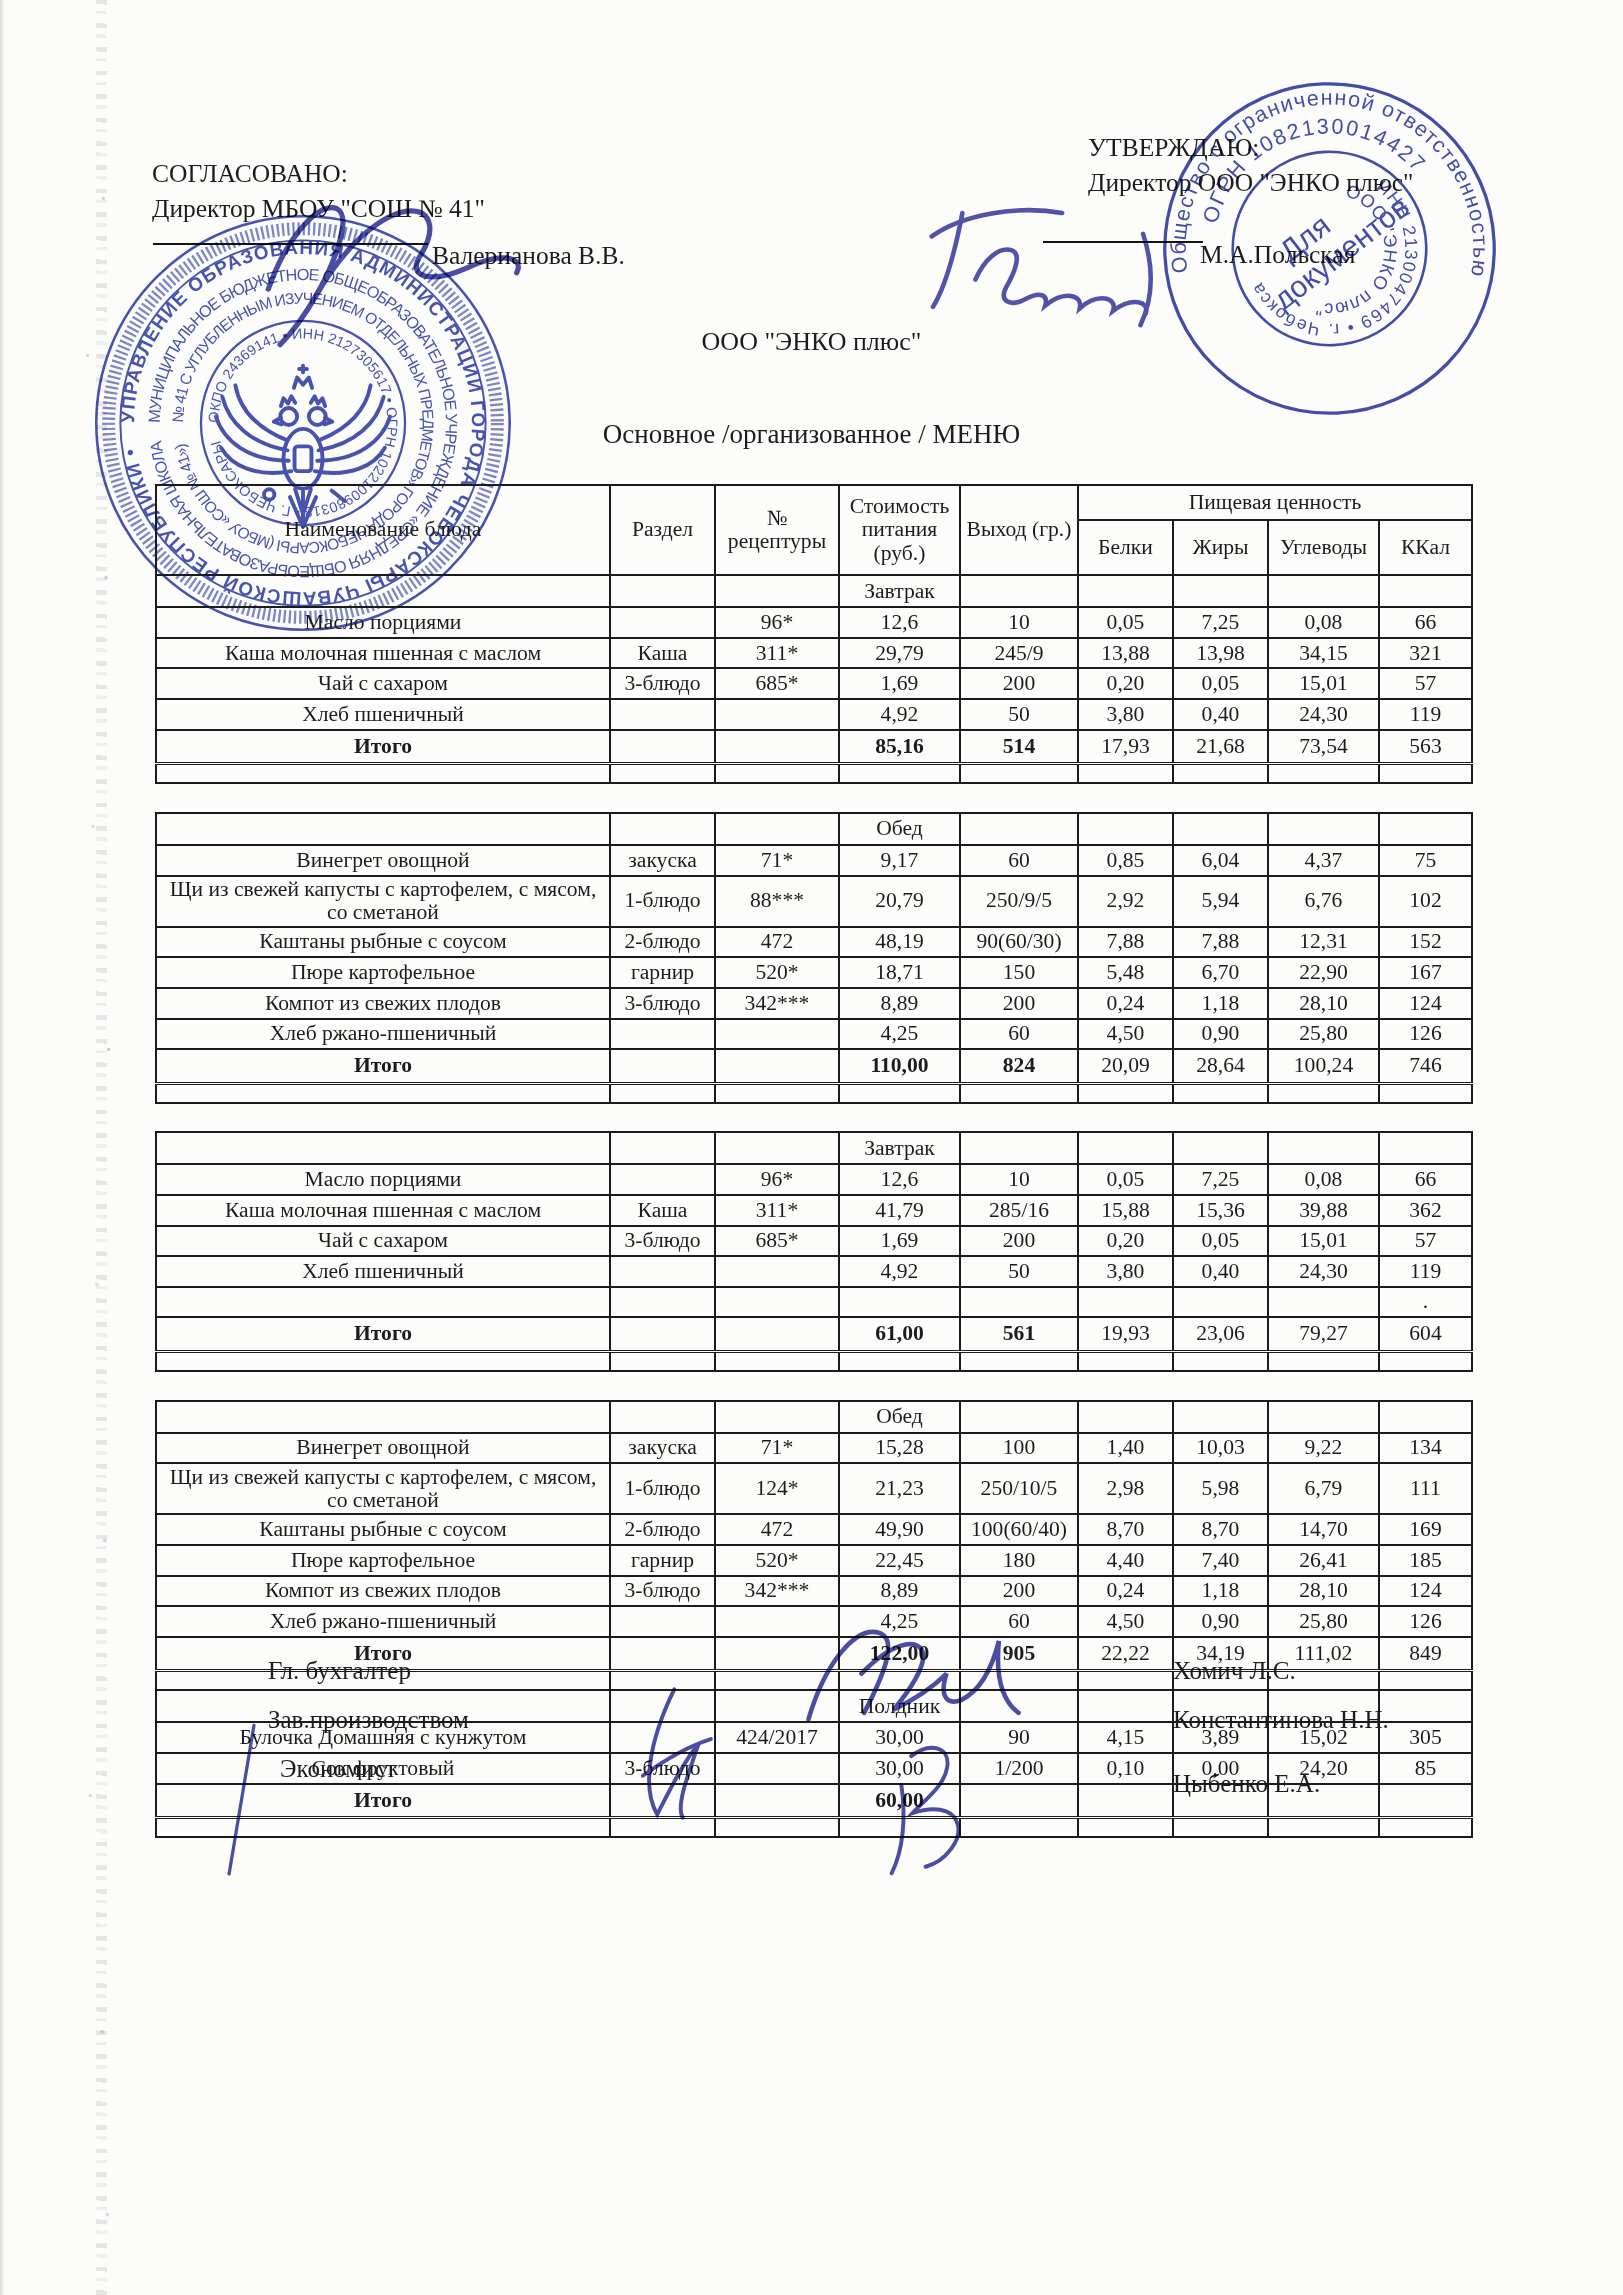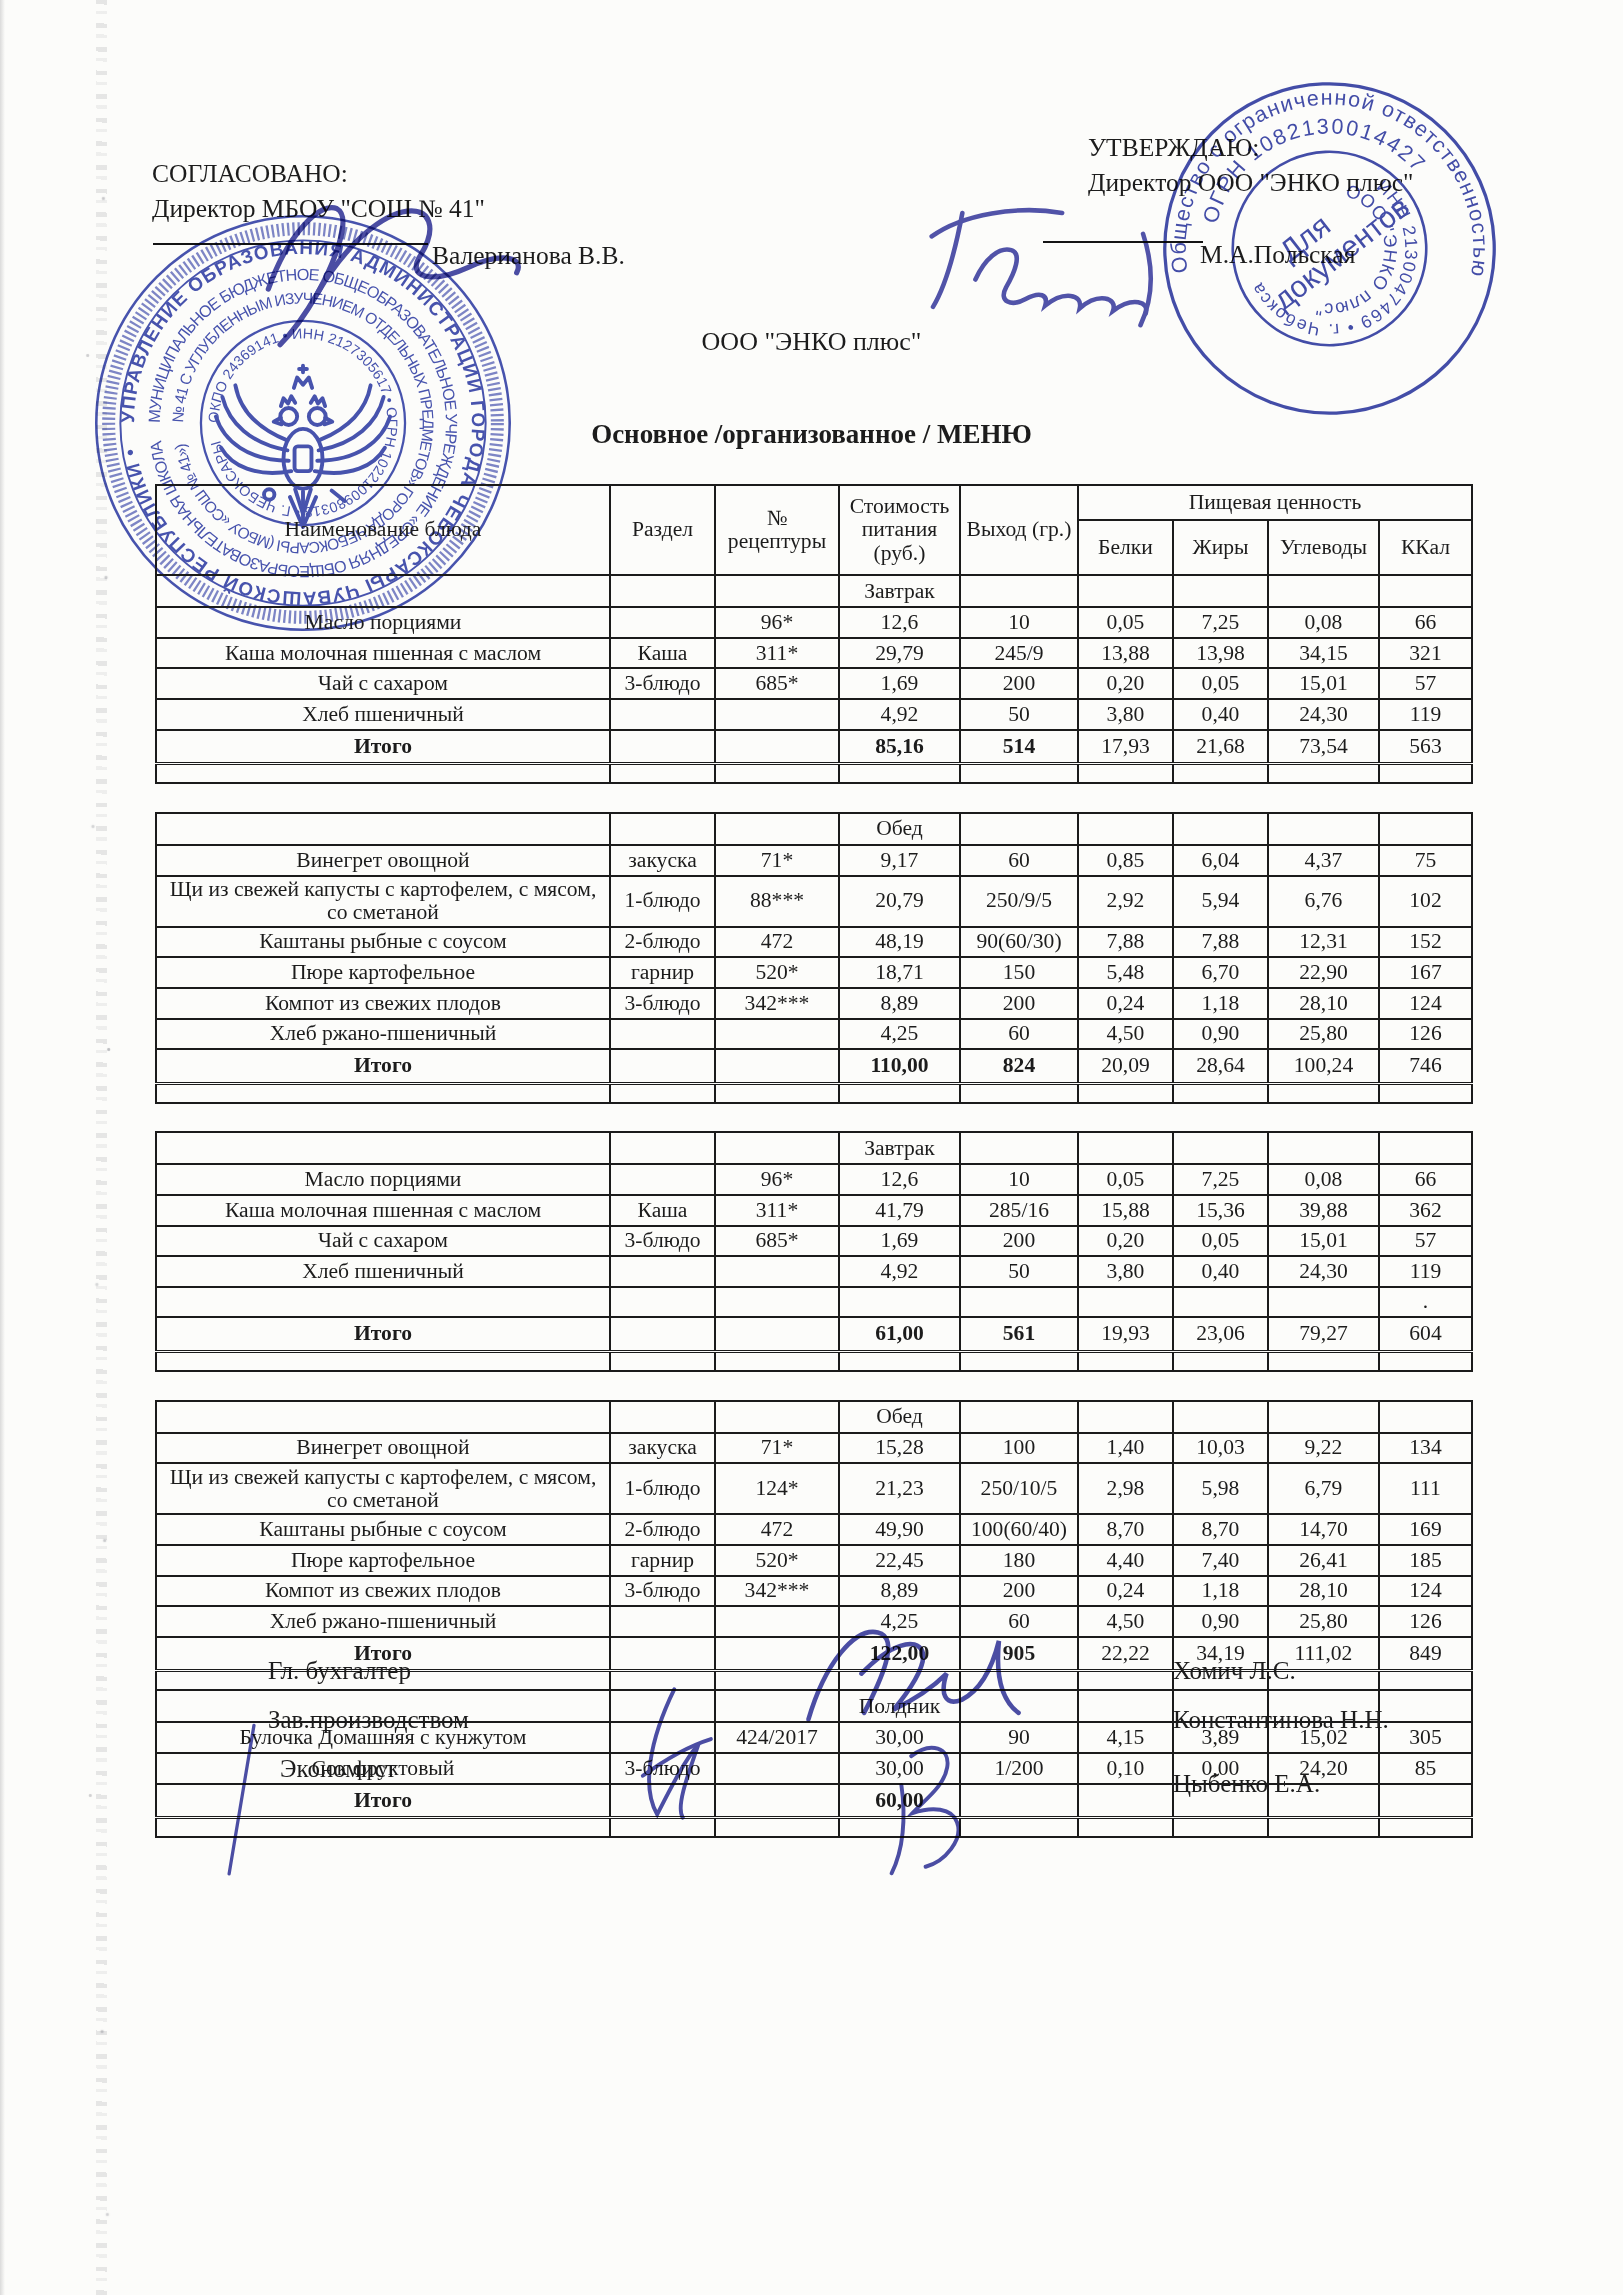--- a/index.html
+++ b/index.html
@@ -30,21 +30,21 @@
   .sig-line{position:absolute;border-bottom:2.6px solid #141414;}
   .sig-line.left{left:153px;top:243px;width:275px;}
   .sig-line.right{left:1043px;top:241px;width:160px;}
   .signer-name{position:absolute;font-size:25.5px;margin-top:11px;}
   .signer-name.left{left:432px;top:230px;}
   .signer-name.right{left:1200px;top:229px;}
   
   .title-line{position:absolute;left:0;width:1623px;text-align:center;}
   .t-org{top:327px;font-size:26px;}
   .t-school{top:361px;font-size:27.5px;font-weight:bold;}
-  .t-menu{top:419px;font-size:27px;font-weight:bold;}
+  .t-menu{top:419px;font-size:27px;font-weight:normal;}
   .t-date{top:454px;font-size:25px;}
   
   .menu-table{position:absolute;left:155px;top:484px;width:1318px;border-collapse:collapse;table-layout:fixed;}
   .menu-table th,.menu-table td{border:2px solid #1b1b1b;font-size:21.6px;line-height:1.08;text-align:center;vertical-align:middle;padding:1.3px 3.9px;font-weight:normal;overflow:hidden;}
   .menu-table thead th{height:30px;}
   .menu-table thead tr.sub th{height:51px;}
   .dish-row td{height:26px;}
   .cell-name{text-align:left;padding-left:6.5px;}
   .total-row td{height:29px;border-bottom:3.9px double #1b1b1b;}
   .total-row .cell-name,.total-row .cell-cost,.total-row .cell-out{font-weight:bold;}

